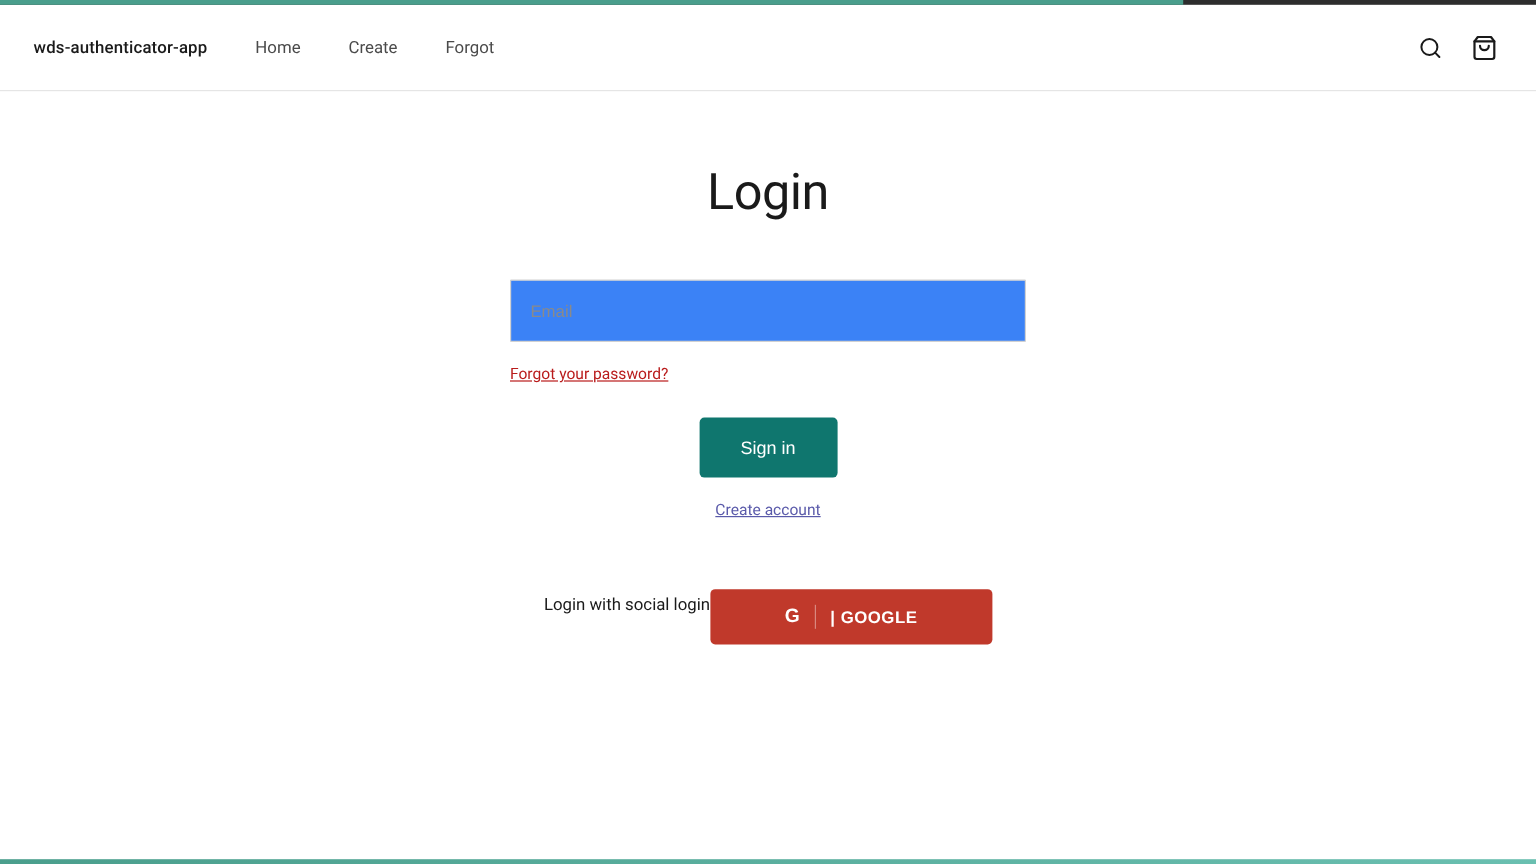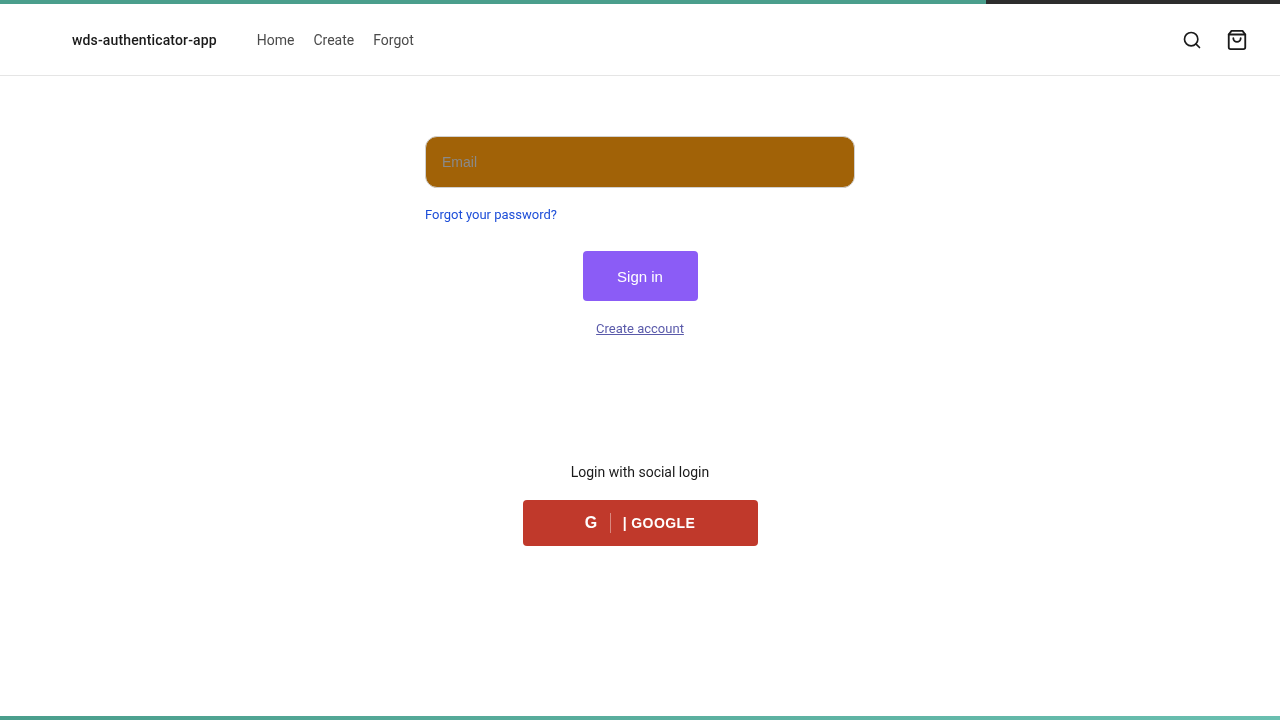--- a/index.html
+++ b/index.html
@@ -45,27 +45,26 @@
       display: flex;
       align-items: center;
       gap: 40px;
     }
 
     .brand-name {
       font-size: 14px;
       font-weight: 500;
       color: #1a1a1a;
       letter-spacing: 0.01em;
-      margin-left: 44px;
     }
 
     .nav-links {
       display: flex;
       align-items: center;
-      gap: 19px;
+      gap: 40px;
     }
 
     .nav-link {
       font-size: 14px;
       color: #4a4a4a;
       text-decoration: none;
       cursor: pointer;
     }
 
     .navbar-right {
@@ -111,67 +110,67 @@
     .form-group {
       width: 430px;
       margin-bottom: 16px;
     }
 
     .form-input {
       width: 100%;
       height: 52px;
       padding: 14px 16px;
       border: 1px solid #d1d1d1;
-      border-radius: 12px;
-      font-size: 14px;
-      color: #1a1a1a;
-      background: #a16207;
+      border-radius: 1px;
+      font-size: 14px;
+      color: #1a1a1a;
+      background: #3b82f6;
       outline: none;
     }
 
     .form-input::placeholder {
       color: #8a8a8a;
     }
 
     .forgot-link {
       width: 430px;
       margin-bottom: 28px;
     }
 
     .forgot-link a {
       font-size: 13px;
-      color: #1d4ed8;
+      color: #b91c1c;
+      text-decoration: underline;
       cursor: pointer;
     }
 
     .sign-in-btn {
       width: 115px;
       height: 50px;
-      background-color: #8b5cf6;
+      background-color: #0f766e;
       color: #ffffff;
       border: none;
       border-radius: 4px;
       font-size: 15px;
       font-weight: 500;
       cursor: pointer;
       margin-bottom: 20px;
     }
 
     .create-account-link {
       font-size: 13px;
       color: #5a5aaa;
       text-decoration: underline;
       cursor: pointer;
-      margin-bottom: 108px;
+      margin-bottom: 38px;
     }
 
     
     .social-section {
       display: flex;
-      flex-direction: column;
       align-items: center;
       margin-top: 20px;
     }
 
     .social-title {
       font-size: 14px;
       color: #1a1a1a;
       margin-bottom: 20px;
     }
 
@@ -242,20 +241,21 @@
       <svg width="22" height="22" viewBox="0 0 24 24" fill="none" stroke="currentColor" stroke-width="2" stroke-linecap="round" stroke-linejoin="round">
         <path d="M6 2L3 6v14a2 2 0 002 2h14a2 2 0 002-2V6l-3-4z"></path>
         <line x1="3" y1="6" x2="21" y2="6"></line>
         <path d="M16 10a4 4 0 01-8 0"></path>
       </svg>
     </button>
   </div>
 </nav>
 
 <main class="main-content">
+  <h1 class="page-title">Login</h1>
 
   <form class="login-form">
     <div class="form-group">
       <input type="email" class="form-input" placeholder="Email" style="">
     </div>
 
 
     <div class="forgot-link">
       <a>Forgot your password?</a>
     </div>

